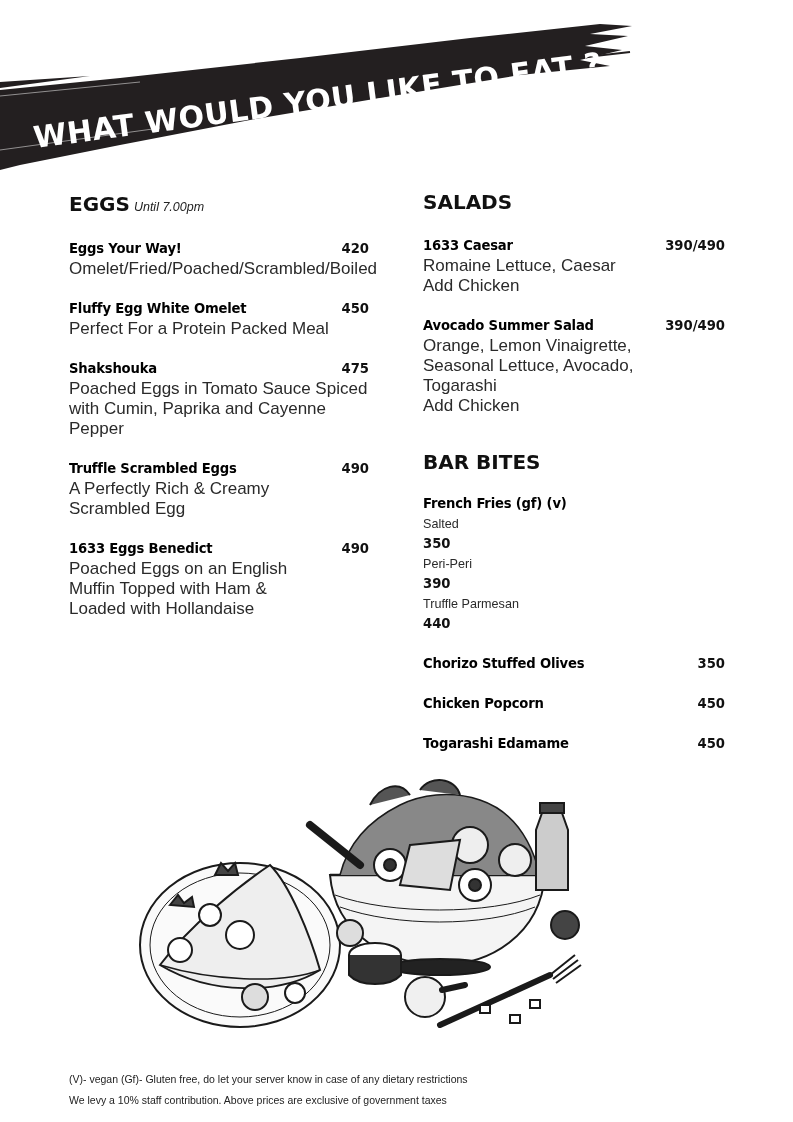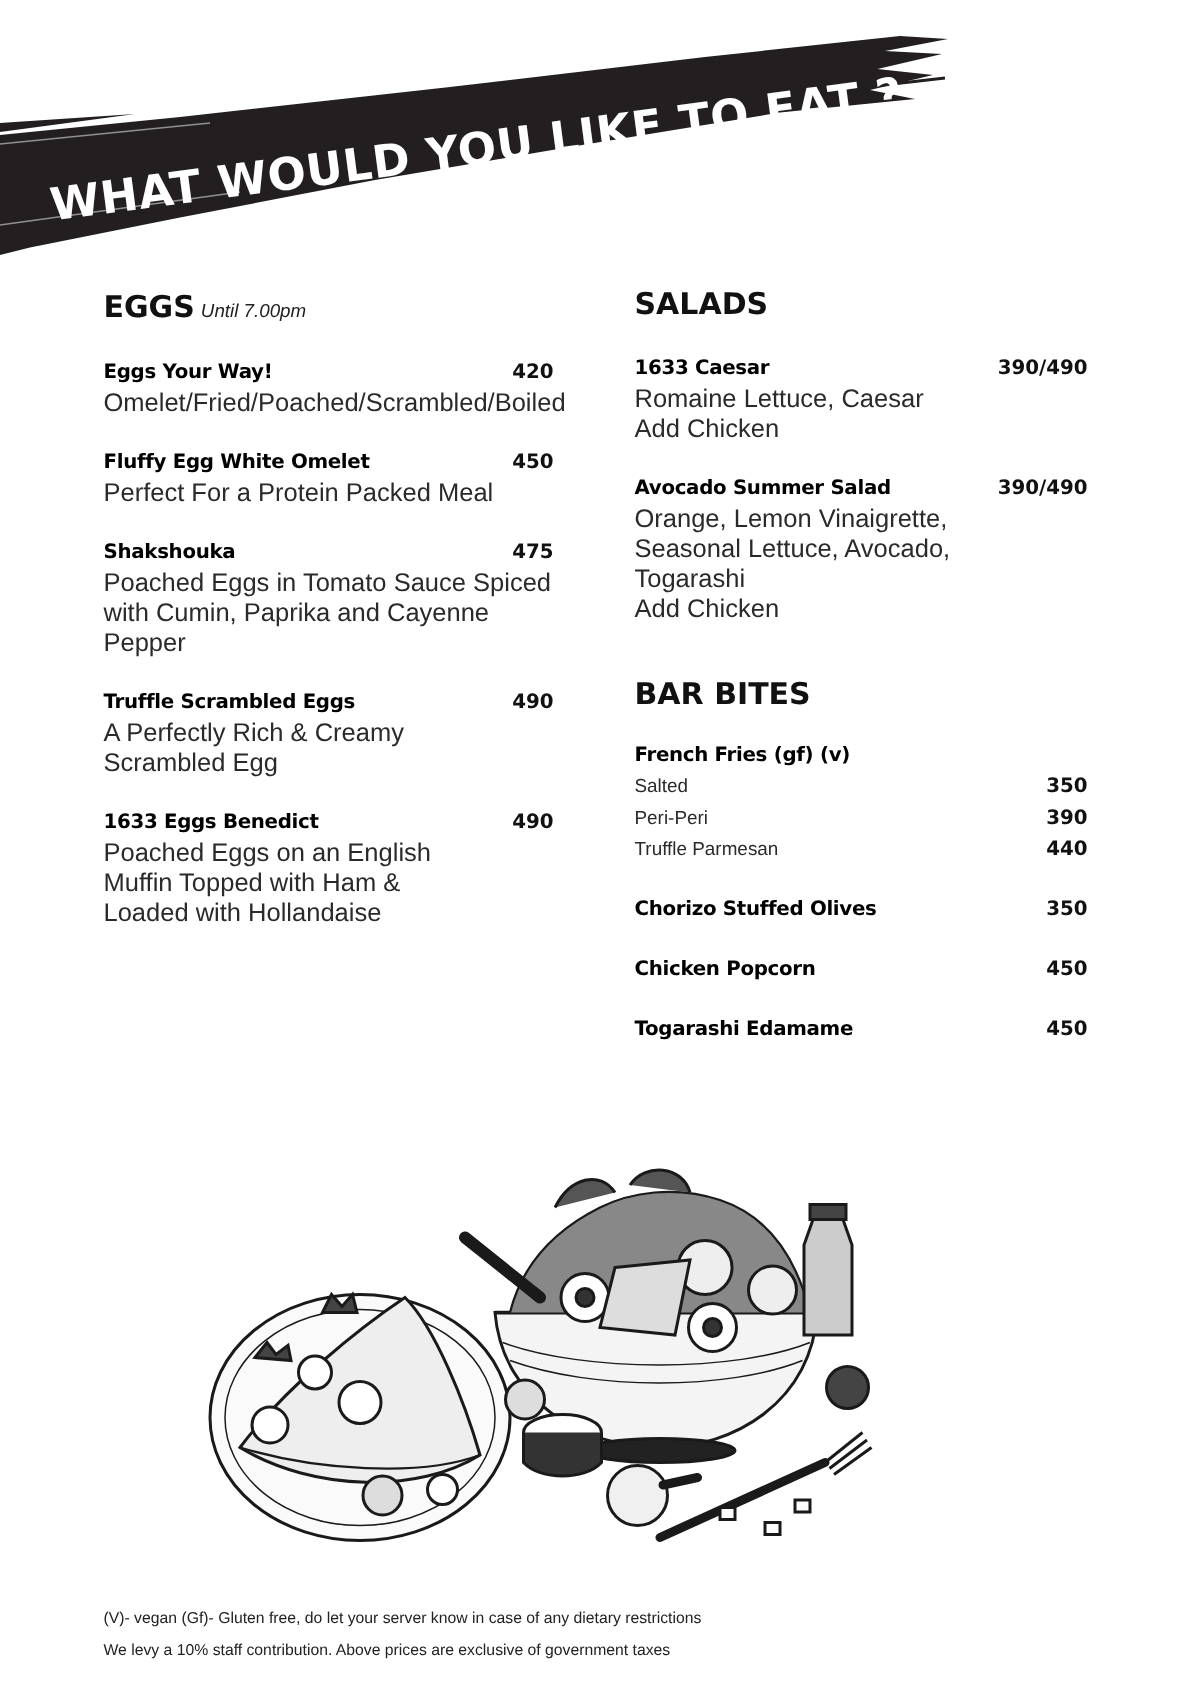--- a/index.html
+++ b/index.html
@@ -18,21 +18,21 @@
   .sec-title .note { font-style:italic; font-weight:normal; font-size:12.5px;
          font-family:"Liberation Sans", sans-serif; margin-left:4px; color:#222; }
   .intro { font-size:12.6px; line-height:20px; color:#2a2a2a; }
   .item { margin-top:20px; }
   .row { display:flex; justify-content:space-between; align-items:baseline; }
   .name { font-weight:bold; font-size:13.2px; line-height:20px; color:#000000;
          font-family:"DejaVu Sans", sans-serif; letter-spacing:-0.2px; }
   .price { font-weight:bold; font-size:13.2px; line-height:20px; color:#111;
          font-family:"DejaVu Sans", sans-serif; }
   .desc { font-size:17px; line-height:20px; color:#2a2a2a; }
-  .sub-row { display:flex; justify-content:space-between; align-items:baseline; }
+  .sub-row { display:flex; justify-content:space-between; align-items:baseline;flex-direction:column; }
   .sub-row .label { font-size:12.6px; line-height:20px; color:#2a2a2a; }
   .illus { position:absolute; left:130px; top:775px; width:470px; height:275px; }
   .footer { position:absolute; left:69px; top:1069px; font-size:10.5px; line-height:21px; color:#222; }
 </style>
 </head>
 <body>
 
 <div class="banner">
   <svg width="640" height="160" viewBox="0 0 640 160">
     <path d="M0,70 L120,58 L300,38 L470,18 L600,4 L632,6 L590,14 L628,16 L585,26 L622,30 L580,40 L610,46 L520,55 L380,78 L250,100 L120,125 L20,145 L0,150 Z" fill="#231f20"></path>

